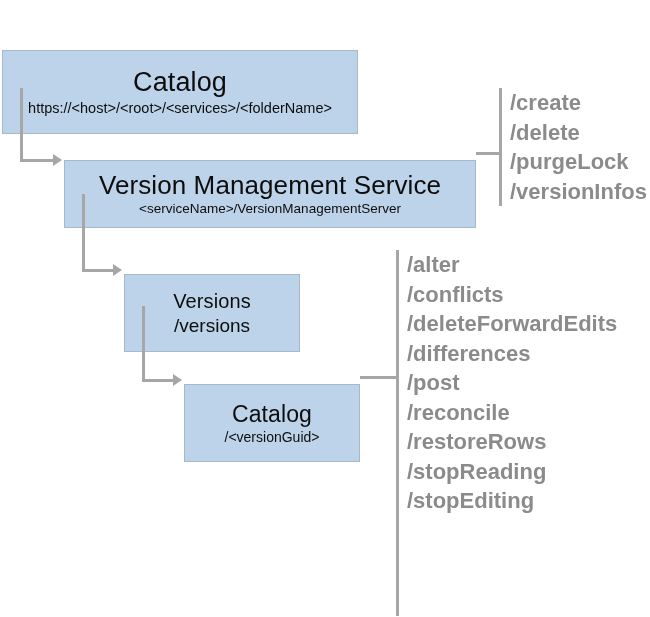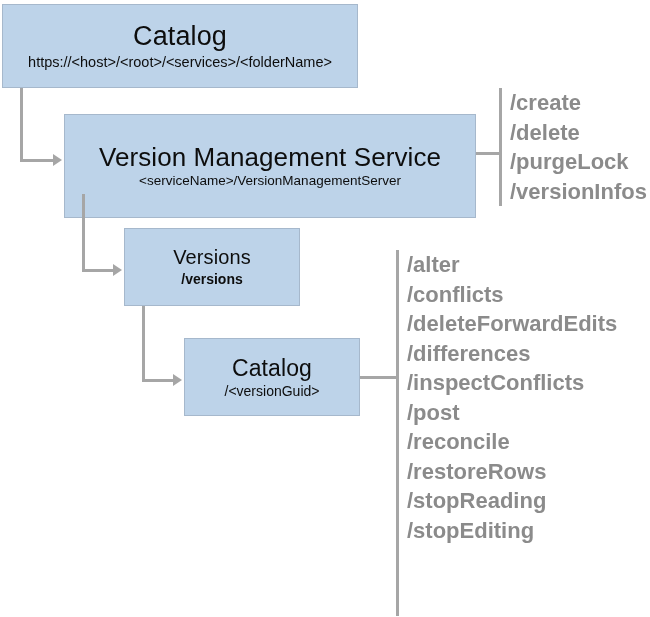--- a/index.html
+++ b/index.html
@@ -25,50 +25,51 @@
     position: absolute;
     box-sizing: border-box;
     background: #bdd3e9;
     border: 1px solid #a6b8cc;
     display: flex;
     flex-direction: column;
     align-items: center;
     justify-content: center;
     text-align: center;
     line-height: 1.05;
+    margin-top: 46px;
   }
   .node .title {
     color: #0d0d0d;
     font-weight: 400;
     letter-spacing: 0.1px;
     white-space: nowrap;
   }
   .node .sub {
     color: #0d0d0d;
     font-weight: 400;
     white-space: nowrap;
   }
 
   #node-catalog {
     left: 2px;  top: 4px;  width: 356px;  height: 84px;
   }
   #node-catalog .title { font-size: 27px; margin-bottom: 4px; }
   #node-catalog .sub   { font-size: 14.5px; }
 
   #node-vms {
-    left: 64px; top: 114px; width: 412px; height: 104px;
+    left: 64px; top: 114px; width: 412px; height: 68px;
   }
   #node-vms .title { font-size: 26px; margin-bottom: 3px; }
   #node-vms .sub   { font-size: 13.5px; }
 
   #node-versions {
     left: 124px; top: 228px; width: 176px; height: 78px;
   }
   #node-versions .title { font-size: 20px; margin-bottom: 4px; }
-  #node-versions .sub   { font-size: 14px; font-weight: bold; }
+  #node-versions .sub   { font-size: 19px; }
 
   #node-version {
     left: 184px; top: 338px; width: 176px; height: 78px;
   }
   #node-version .title { font-size: 23px; margin-bottom: 4px; }
   #node-version .sub   { font-size: 14px; }
 
   
   .conn-v, .conn-h {
     position: absolute;
@@ -177,21 +178,20 @@
     <span class="sub">/&lt;versionGuid&gt;</span>
   </div>
 
   <div class="bracket-stem" id="ver-stem"></div>
   <div class="bracket-bar" id="ver-bar"></div>
   <div class="ops" id="ver-ops">
     <span class="op">/alter</span>
     <span class="op">/conflicts</span>
     <span class="op">/deleteForwardEdits</span>
     <span class="op">/differences</span>
-    <span class="op">/inspectConflicts</span>
     <span class="op">/post</span>
     <span class="op">/reconcile</span>
     <span class="op">/restoreRows</span>
     <span class="op">/stopReading</span>
     <span class="op">/stopEditing</span>
   </div>
 
 </div>
 
 </body></html>

